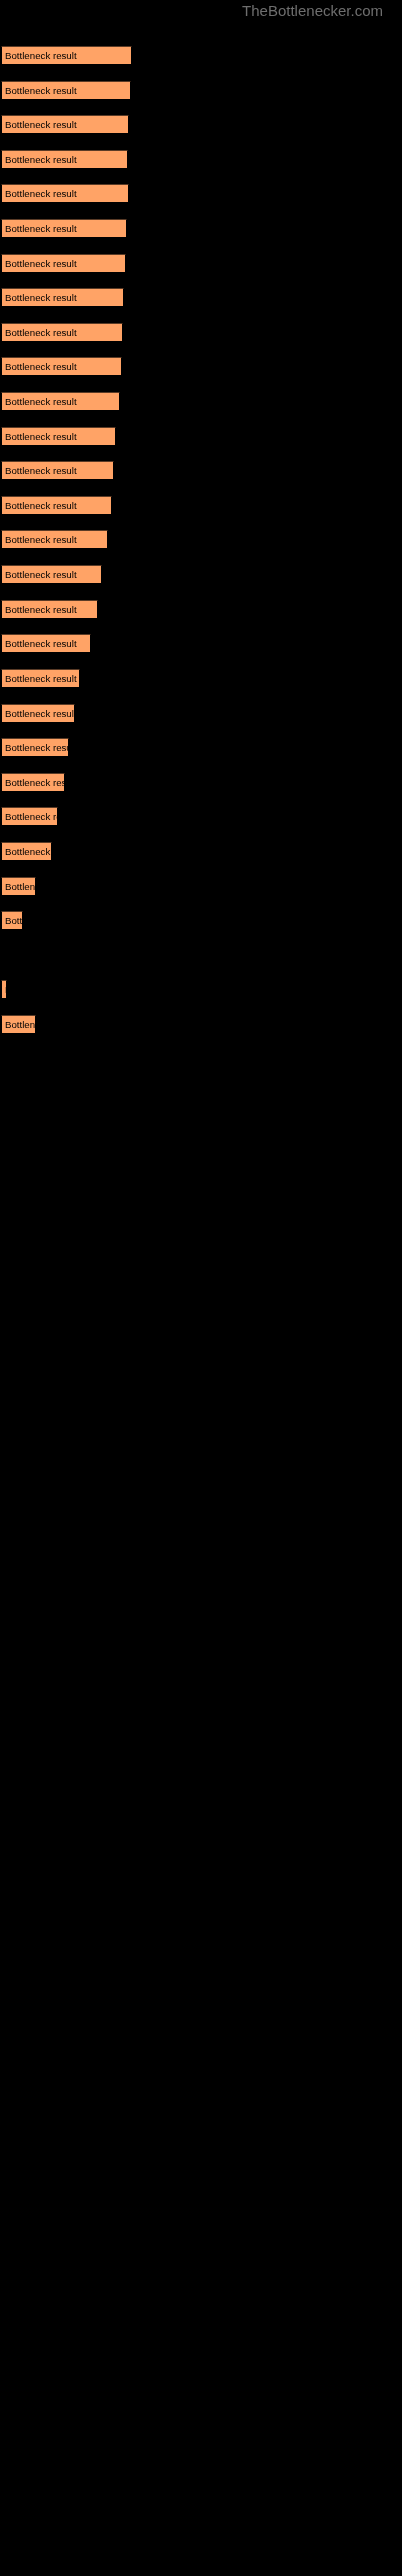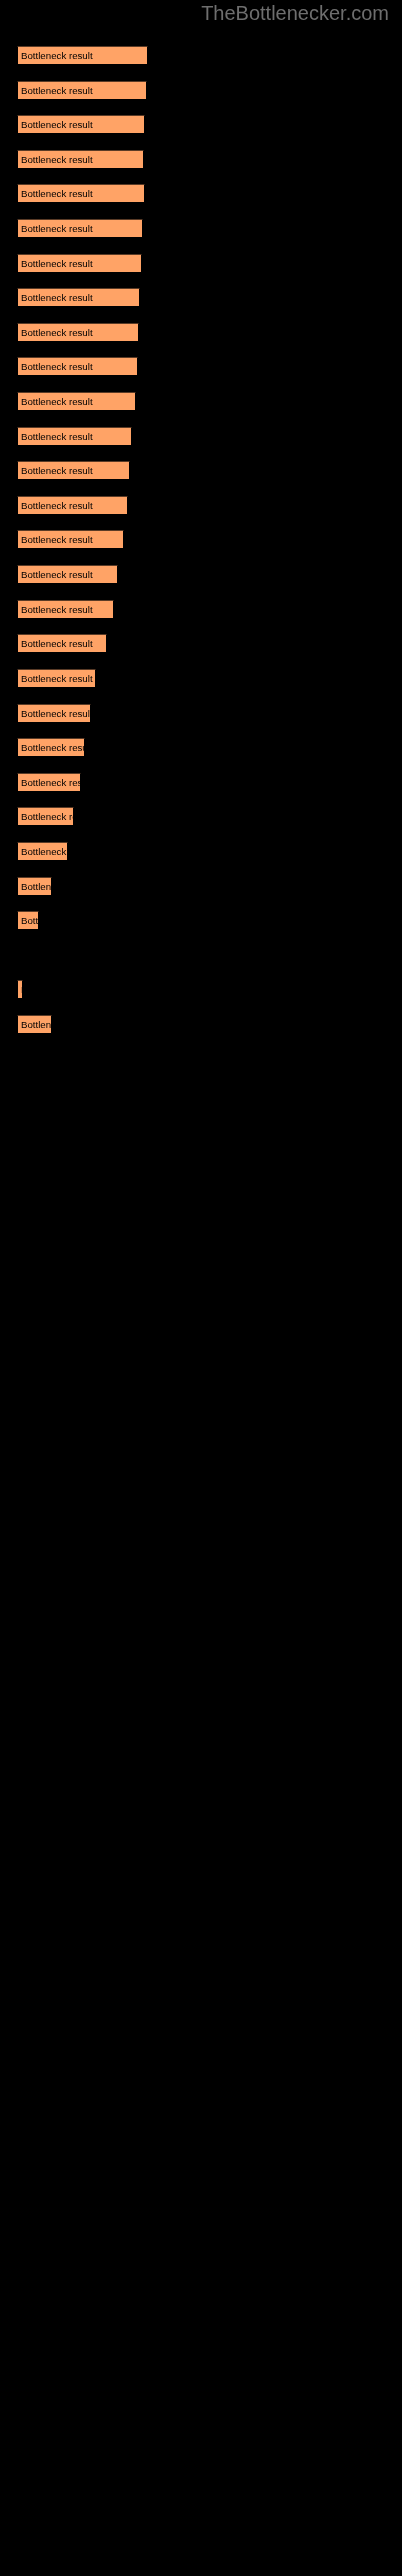--- a/index.html
+++ b/index.html
@@ -16,24 +16,24 @@
   }
   #chart-root {
     position: absolute;
     left: 0; top: 0;
     width: 403px;
     height: 2576px;
     background: #000000;
   }
   #watermark {
     position: absolute;
-    right: 14px;
+    right: 20px;
     top: 1.6px;
     font-family: "Liberation Sans", sans-serif;
-    font-size: 20px;
+    font-size: 15px;
     color: #6e6e6e;
     letter-spacing: 0px;
     white-space: nowrap;
     user-select: none;
   }
   #bars-layer {
     position: absolute;
     left: 0;
     top: 0;
     width: 403px;
@@ -42,21 +42,20 @@
   .bar {
     position: absolute;
     left: 0.8px;
     height: 19.3px;
     background: #ffa366;
     border: 0.8px solid #000000;
     border-top: 0.8px solid #5a3b26;
     box-sizing: border-box;
     overflow: visible;
     white-space: nowrap;
-    margin-left: 16px;
   }
   .bar-label {
     position: absolute;
     left: 3.2px;
     top: 50%;
     transform: translateY(-50%);
     font-family: "Liberation Sans", sans-serif;
     font-size: 9.7px;
     color: #000000;
     white-space: nowrap;

